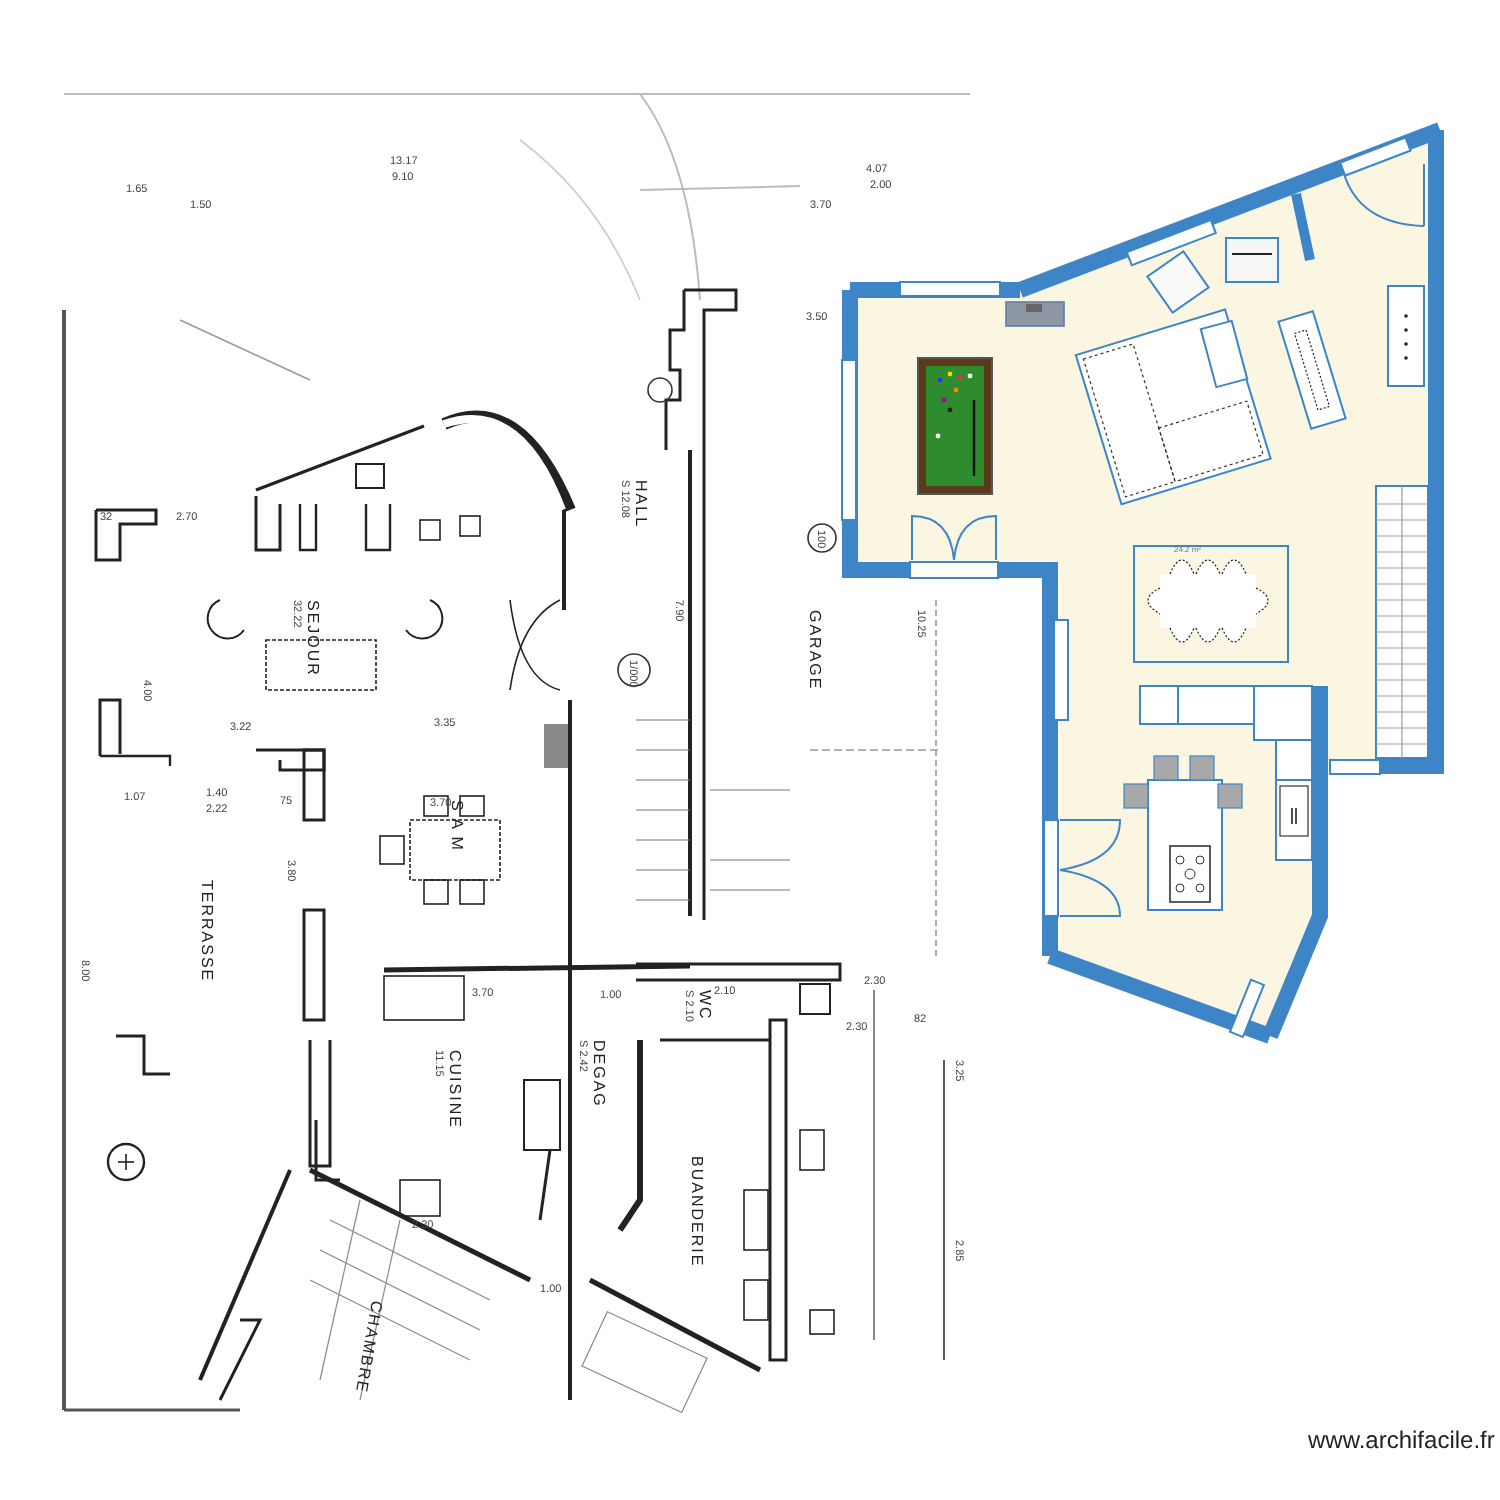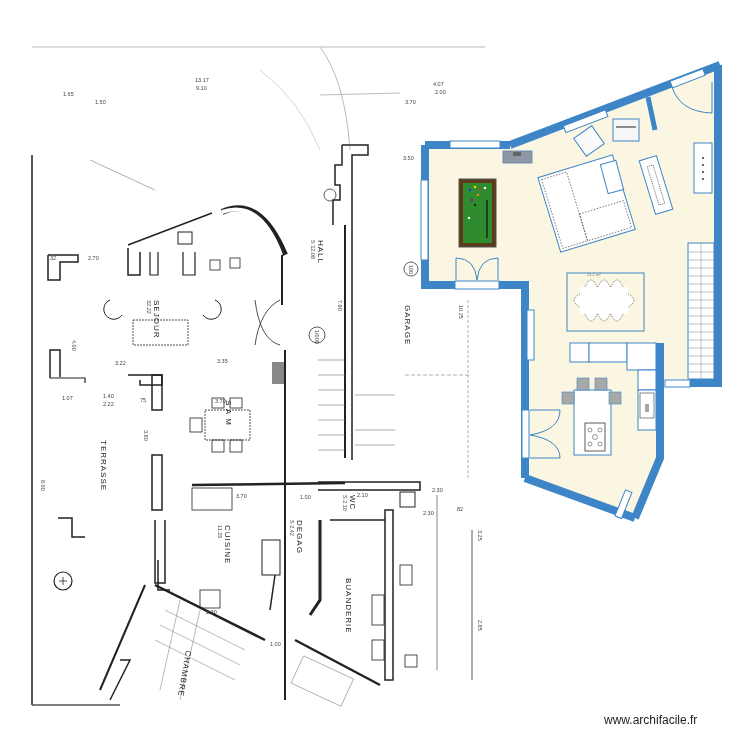--- a/index.html
+++ b/index.html
@@ -1,21 +1,21 @@
 <!DOCTYPE html>
 <html><head>
 <meta charset="utf-8">
 <style>
   html, body { margin: 0; padding: 0; background: #ffffff; }
   body { width: 750px; height: 750px; position: relative; overflow: hidden;
          font-family: "Liberation Sans", sans-serif; }
   #canvas { position: absolute; left: 0; top: 0; width: 750px; height: 750px; }
   .room-label { font-family: "Liberation Sans", sans-serif; font-size: 8px; fill: #222; letter-spacing: 1px; }
   .dim { font-family: "Liberation Sans", sans-serif; font-size: 5.5px; fill: #444; }
-  .watermark { position: absolute; left: 604px; top: 713px; font-size: 12px; color: #222;
+  .watermark { position: absolute; left: 654px; top: 713px; font-size: 12px; color: #222;
                font-family: "Liberation Sans", sans-serif; }
 </style>
 </head>
 <body>
 
 <svg id="canvas" viewBox="0 0 750 750" xmlns="http://www.w3.org/2000/svg">
 
   <g stroke="#222" fill="none">
 
     <line x1="32" y1="47" x2="485" y2="47" stroke="#bbb" stroke-width="1"></line>

